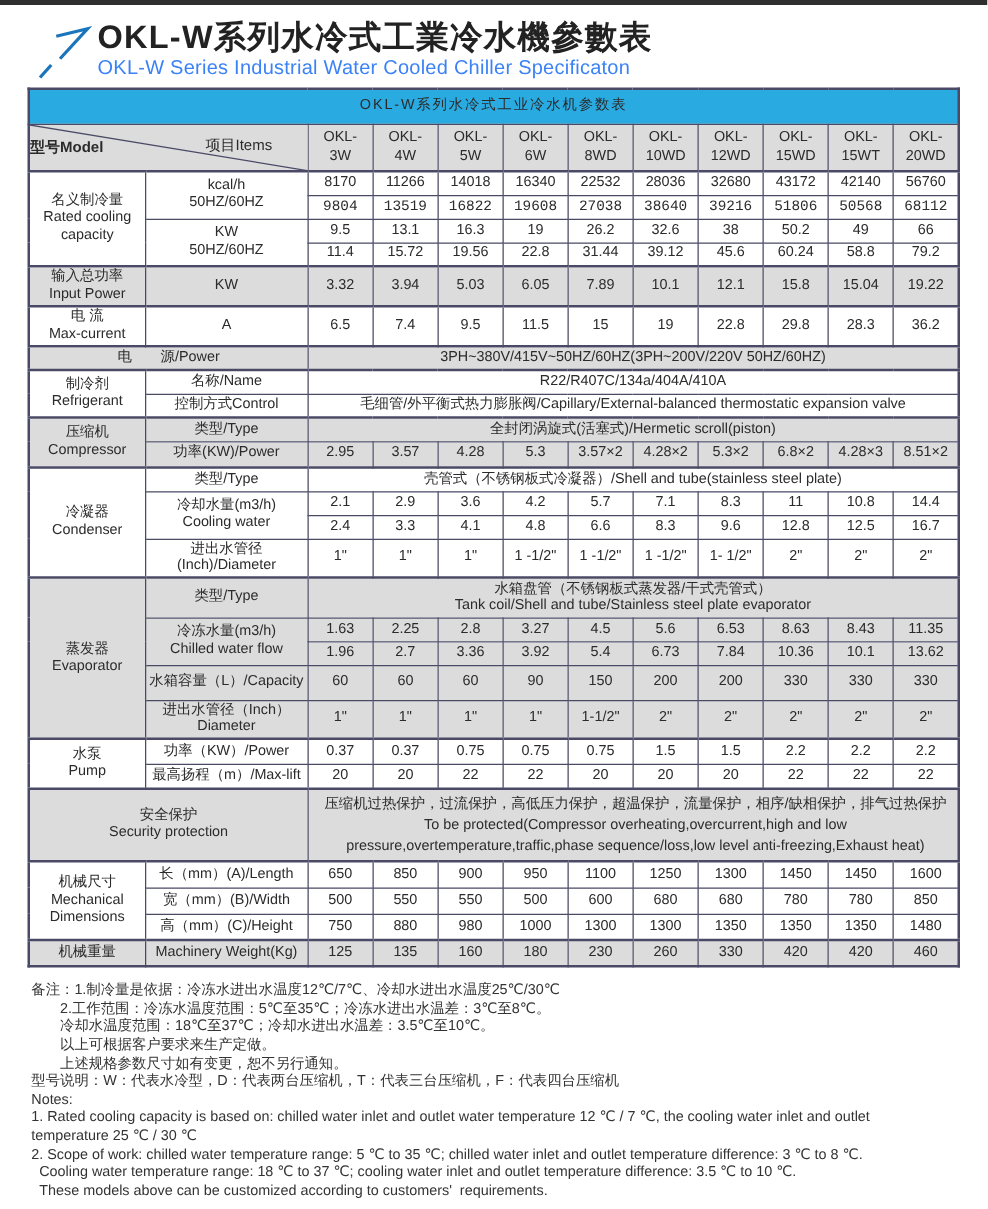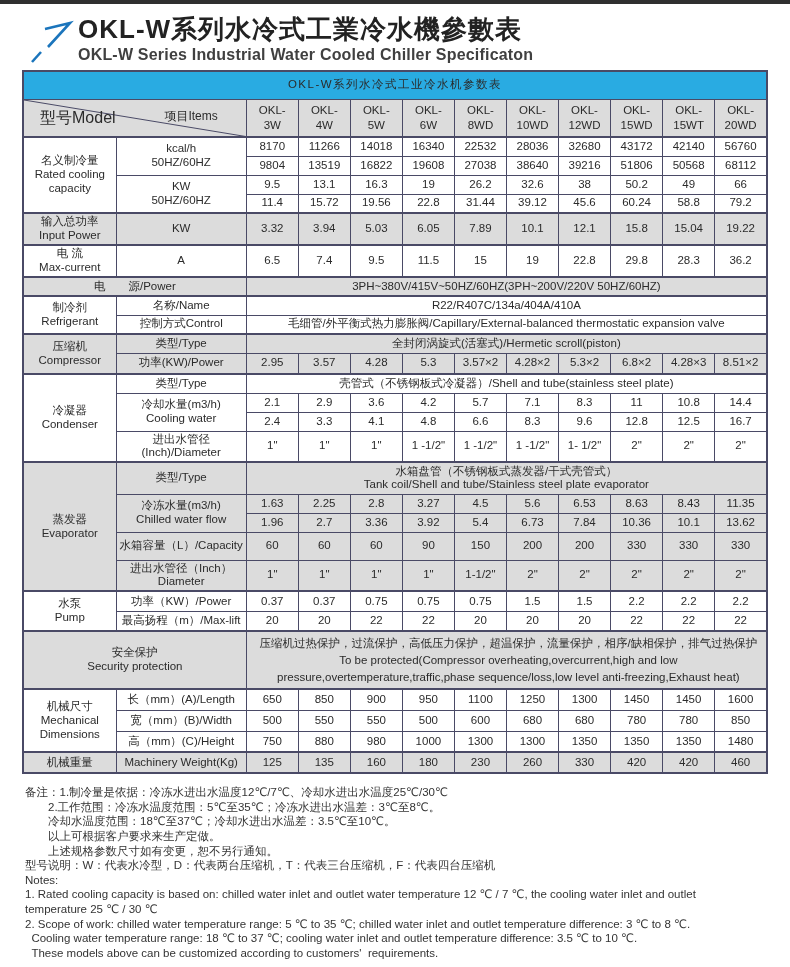--- a/index.html
+++ b/index.html
@@ -16,21 +16,21 @@
     font-family:"Liberation Sans","DejaVu Sans",sans-serif;
     color:var(--text);
     position:relative;overflow:hidden;
   }
   .top-rule{height:4px;background:#2f2f2f;width:100%;}
   
   .doc-header{display:flex;align-items:center;padding:9px 0 0 28px;height:62px;}
   .logo{width:46px;height:48px;flex:0 0 auto;margin-top:2px;}
   .titles{margin-left:4px;}
   .title-zh{font-size:26px;font-weight:600;letter-spacing:1px;color:#222;line-height:1.1;}
-  .title-en{font-size:16px;font-weight:700;color:#404040;margin-top:2px;letter-spacing:.2px;}
+  .title-en{font-size:16px;font-weight:400;color:#3b82f6;margin-top:2px;letter-spacing:.2px;}
   
   table.spec{
     table-layout:fixed;border-collapse:collapse;
     width:746px;margin:4px 0 0 22px;
     border:2px solid var(--border);
   }
   table.spec th,table.spec td{
     border:1px solid var(--border);
     font-weight:normal;text-align:center;vertical-align:middle;
     font-size:11.5px;line-height:1.2;color:var(--text);
@@ -40,21 +40,21 @@
   tr.shaded th,tr.shaded td{background:var(--shade);}
   .table-title-row th{
     background:var(--blue);color:#ffffff;
     font-size:17px;letter-spacing:1.5px;font-weight:500;
     height:28px;border-bottom:1px solid var(--border);
   }
   .head-row th{background:var(--shade);height:38px;font-size:12px;}
   .head-row .model-cell div{line-height:1.25;}
   .corner{position:relative;padding:0;}
   .corner svg{position:absolute;left:0;top:0;width:100%;height:100%;}
-  .corner .corner-model{position:absolute;left:16px;top:50%;transform:translateY(-50%);font-size:16px;}
+  .corner .corner-model{position:absolute;left:0;top:50%;transform:translateY(-50%);font-size:12px;font-weight:bold;}
   .corner .corner-items{position:absolute;right:28px;top:45%;transform:translateY(-50%);font-size:12px;}
   .label-cell{font-size:11.5px;line-height:1.3;}
   .item-cell{font-size:11.5px;line-height:1.25;}
   .val-cell{font-size:11.5px;}
   .span-cell{font-size:11.5px;}
   .span-cell.left{text-align:center;padding:2px 4px 2px 8px;line-height:1.45;}
   
   .notes{margin:11px 0 0 25px;font-size:11.5px;color:#333;line-height:14.6px;white-space:pre-wrap;}
   .notes div{min-height:14.6px;}
 </style>
@@ -158,21 +158,21 @@
         <td class="val-cell">11266</td>
         <td class="val-cell">14018</td>
         <td class="val-cell">16340</td>
         <td class="val-cell">22532</td>
         <td class="val-cell">28036</td>
         <td class="val-cell">32680</td>
         <td class="val-cell">43172</td>
         <td class="val-cell">42140</td>
         <td class="val-cell">56760</td>
       </tr>
-      <tr style="height: 19px;">
+      <tr style="height: 19px; font-family: Liberation Mono, monospace;">
         <td class="val-cell">9804</td>
         <td class="val-cell">13519</td>
         <td class="val-cell">16822</td>
         <td class="val-cell">19608</td>
         <td class="val-cell">27038</td>
         <td class="val-cell">38640</td>
         <td class="val-cell">39216</td>
         <td class="val-cell">51806</td>
         <td class="val-cell">50568</td>
         <td class="val-cell">68112</td>

